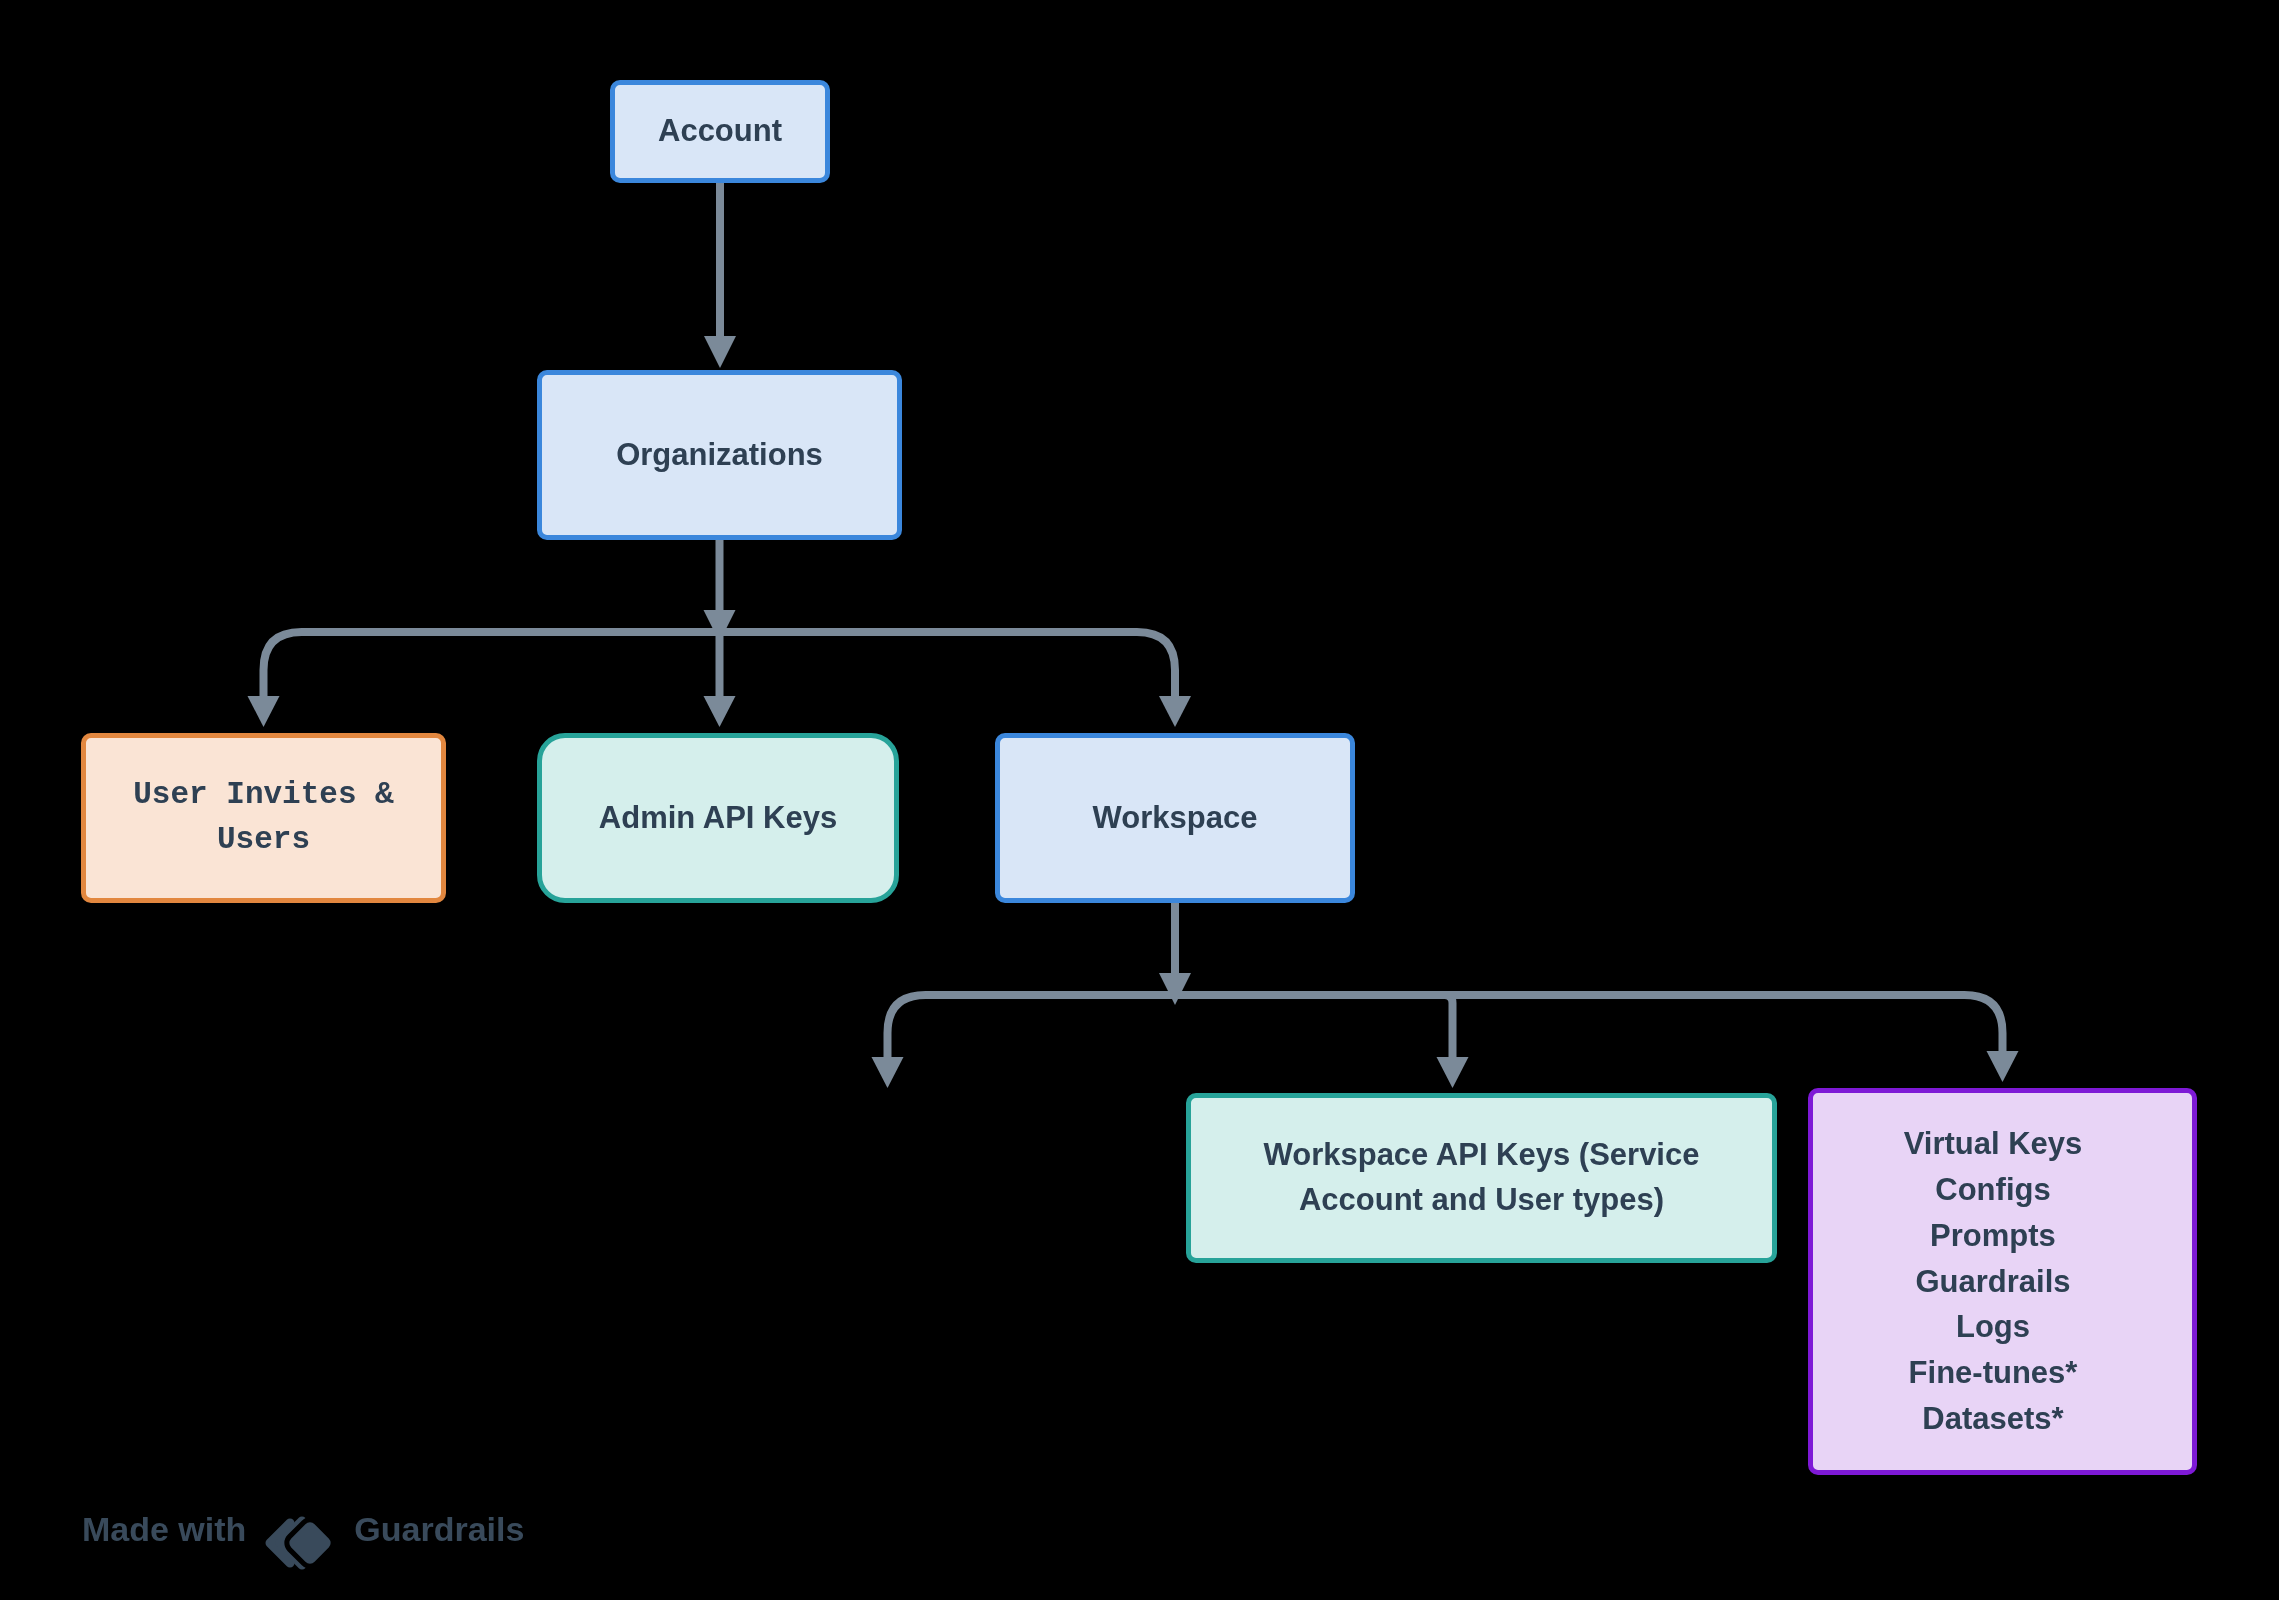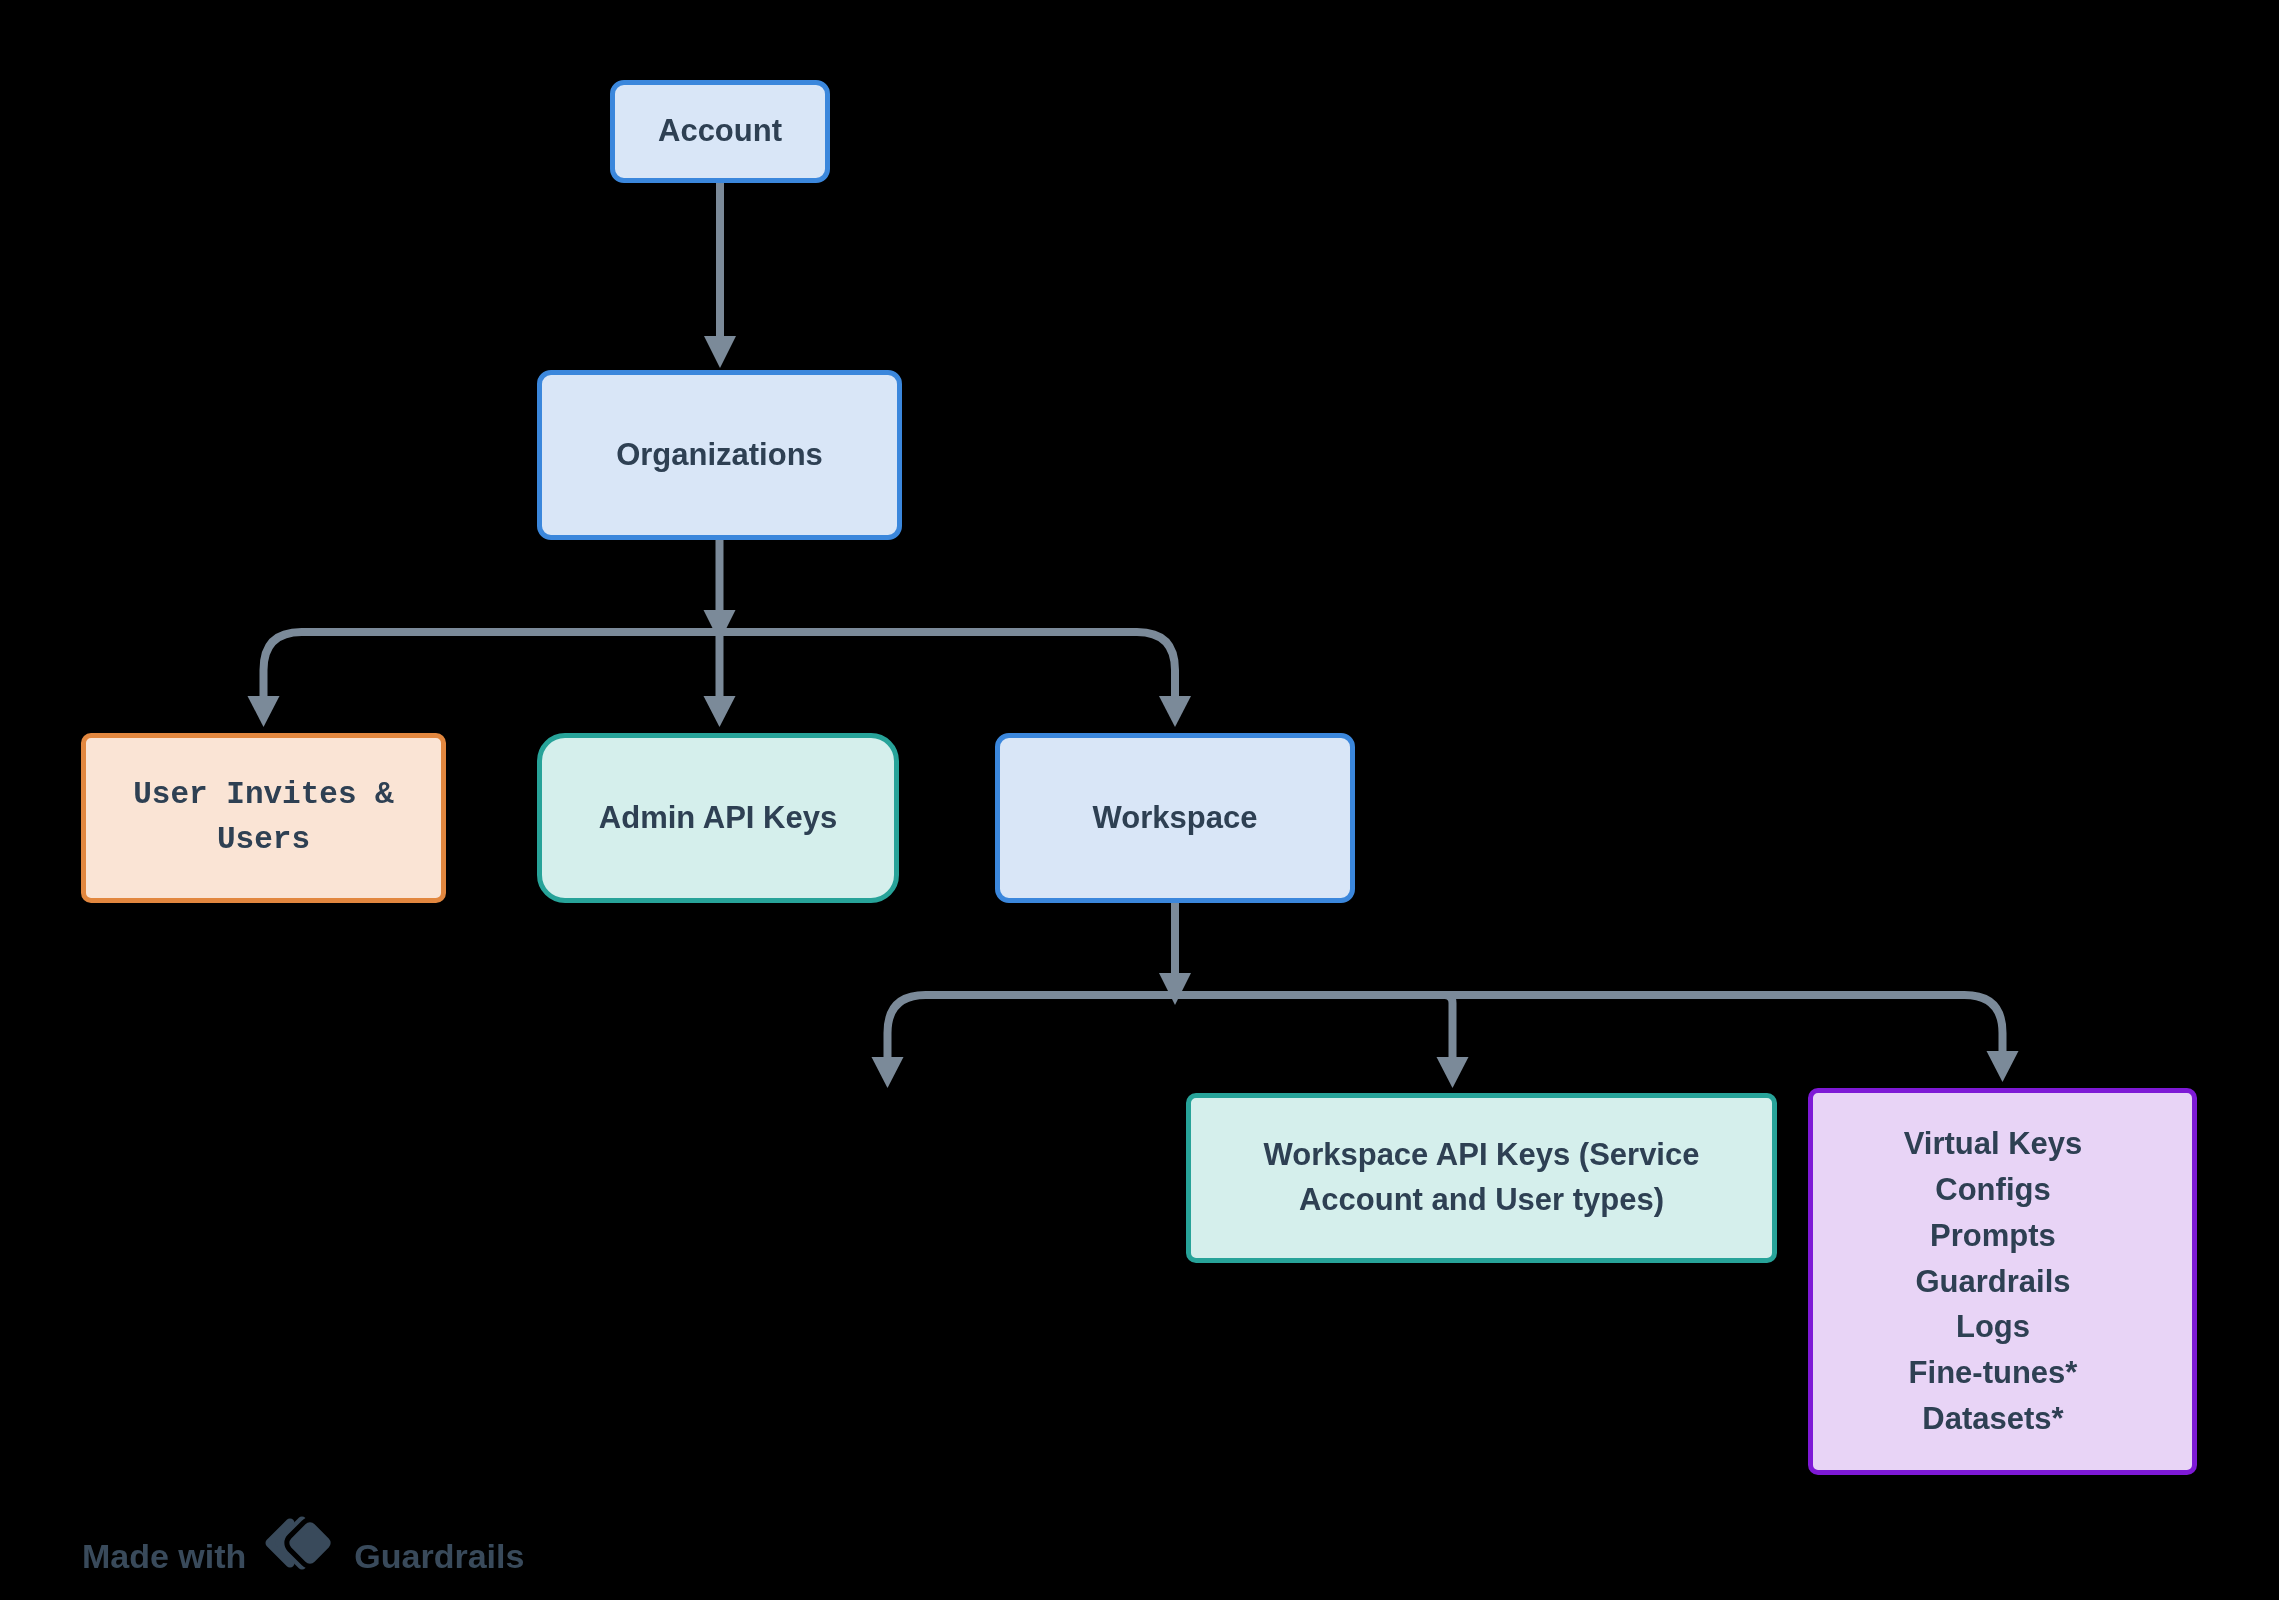--- a/index.html
+++ b/index.html
@@ -34,40 +34,40 @@
     align-items:center;
     justify-content:center;
     text-align:center;
     color:var(--text);
     font-size:31px;
     font-weight:600;
     line-height:1.45;
     padding:0 28px;
   }
   .node .lbl{white-space:pre-line;}
-  .node.blue  {background:var(--blue-fill);  border-color:var(--blue-border);border-radius:14px;}
+  .node.blue  {background:var(--blue-fill);  border-color:var(--blue-border);}
   .node.orange{background:var(--orange-fill);border-color:var(--orange-border);font-family:Liberation Mono, monospace;}
   .node.teal  {background:var(--teal-fill);  border-color:var(--teal-border);}
   .node.purple{background:var(--purple-fill);border-color:var(--purple-border);padding-left:9px;}
 
   #n-account            {left:610px;  top:80px;   width:220px; height:103px;}
   #n-organizations      {left:537px;  top:370px;  width:365px; height:170px;}
   #n-user-invites       {left:81px;   top:733px;  width:365px; height:170px;}
   #n-admin-api-keys     {left:537px;  top:733px;  width:362px; height:170px;border-radius:28px;}
   #n-workspaces         {left:995px;  top:733px;  width:360px; height:170px;}
   #n-team               {left:705px;  top:1094px; width:365px; height:170px;}
   #n-workspace-api-keys {left:1186px; top:1093px; width:591px; height:170px;}
   #n-workspace-features {left:1808px; top:1088px; width:389px; height:387px; line-height:1.48;}
 
   .watermark{
     position:absolute;
     left:82px; top:1510px;
     z-index:2;
     display:flex;
-    align-items:flex-end;
+    align-items:flex-start;
     gap:14px;
     color:var(--watermark);
     font-size:34px;
     font-weight:700;
     opacity:0.92;
     text-decoration:none;
   }
   .watermark .wlogo{display:block;}
   .wlogo .wl-stroke{stroke:var(--watermark);fill:none;stroke-linecap:round;stroke-linejoin:round;}
   .wlogo .wl-fill{fill:var(--watermark);stroke:#000;stroke-width:5;}

